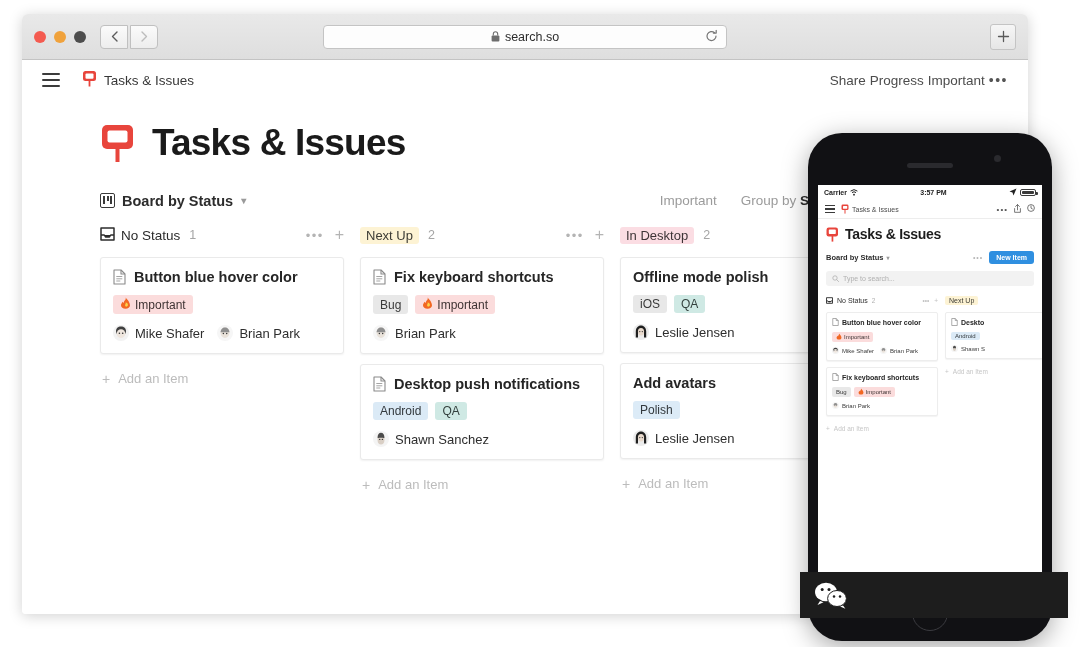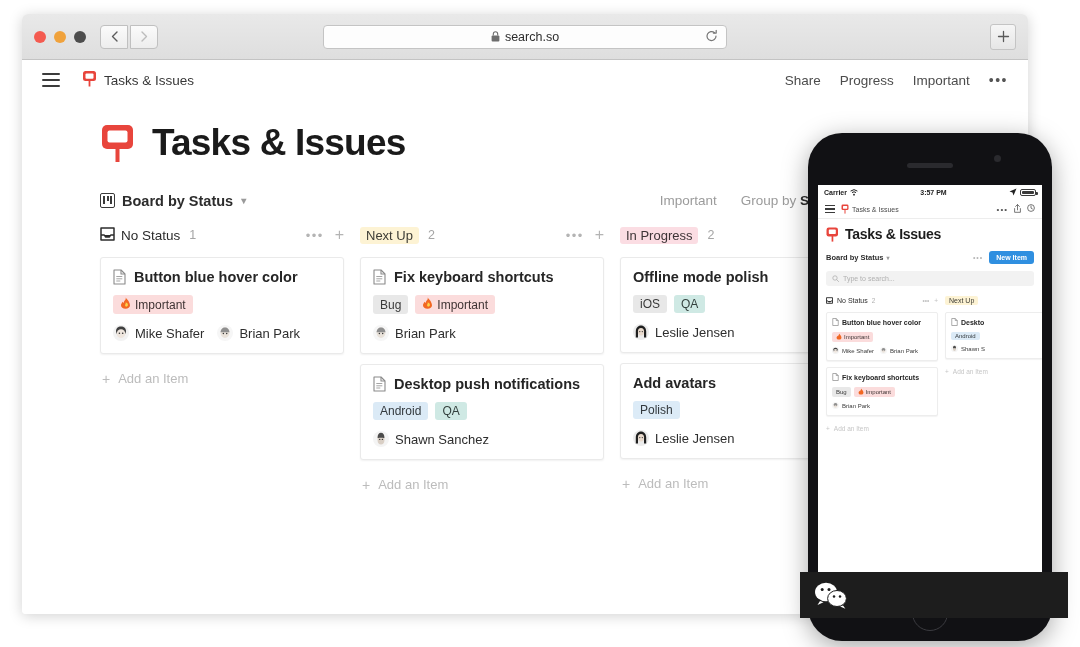--- a/index.html
+++ b/index.html
@@ -74,21 +74,21 @@
   
   .notion-topbar {
     height: 40px;
     display: flex; align-items: center;
     padding: 0 20px;
     background: #fff;
   }
   .hamburger { width: 18px; display: flex; flex-direction: column; gap: 4px; margin-right: 22px; }
   .hamburger span { display: block; height: 1.8px; background: #3b3b3b; border-radius: 1px; }
   .crumb { display: flex; align-items: center; gap: 7px; font-size: 13.5px; color: #373737; }
-  .topbar-right { margin-left: auto; display: flex; align-items: center; gap: 19px; font-size: 13.5px; color: #4c4c4c; }
+  .topbar-right { margin-left: auto; display: flex; align-items: center; gap: 4px; font-size: 13.5px; color: #4c4c4c; }
   .dots-h { letter-spacing: 1.5px; color:#555; font-size: 14px; }
 
   
   .page {
     padding: 22px 0 0 78px;
     position: relative;
     height: calc(600px - 46px - 40px);
     background: #fff;
     overflow: hidden;
   }
@@ -505,21 +505,21 @@
             </div>
           </div>
           <div class="add-item">
             <span class="pl">+</span>
             <span>Add an Item</span>
           </div>
         </div>
         <div class="col">
           <div class="col-head">
             <span class="col-title">
-              <span class="pill inprog">In Progress</span>
+              <span class="pill inprog">In Desktop</span>
             </span>
             <span class="count">2</span>
             <span class="col-actions">
               <span class="d">•••</span>
               <span class="p">+</span>
             </span>
           </div>
           <div class="card">
             <div class="card-title">
               <span>Offline mode polish</span>

